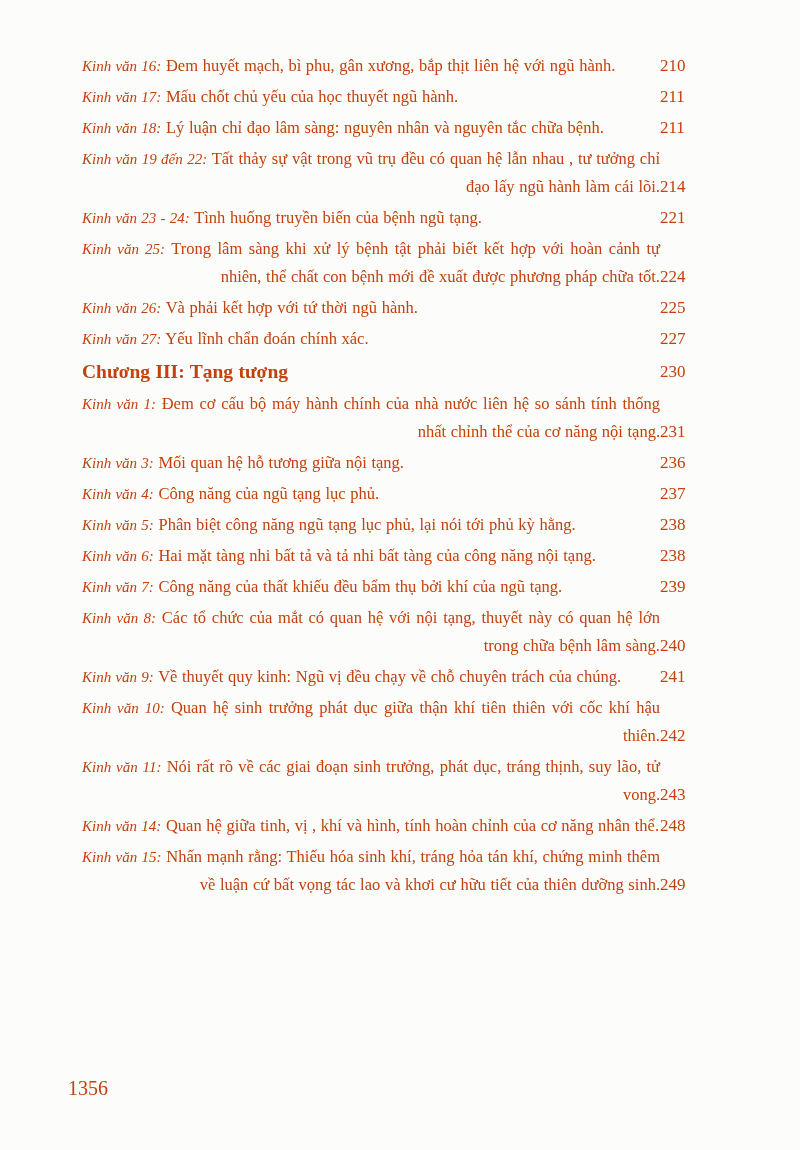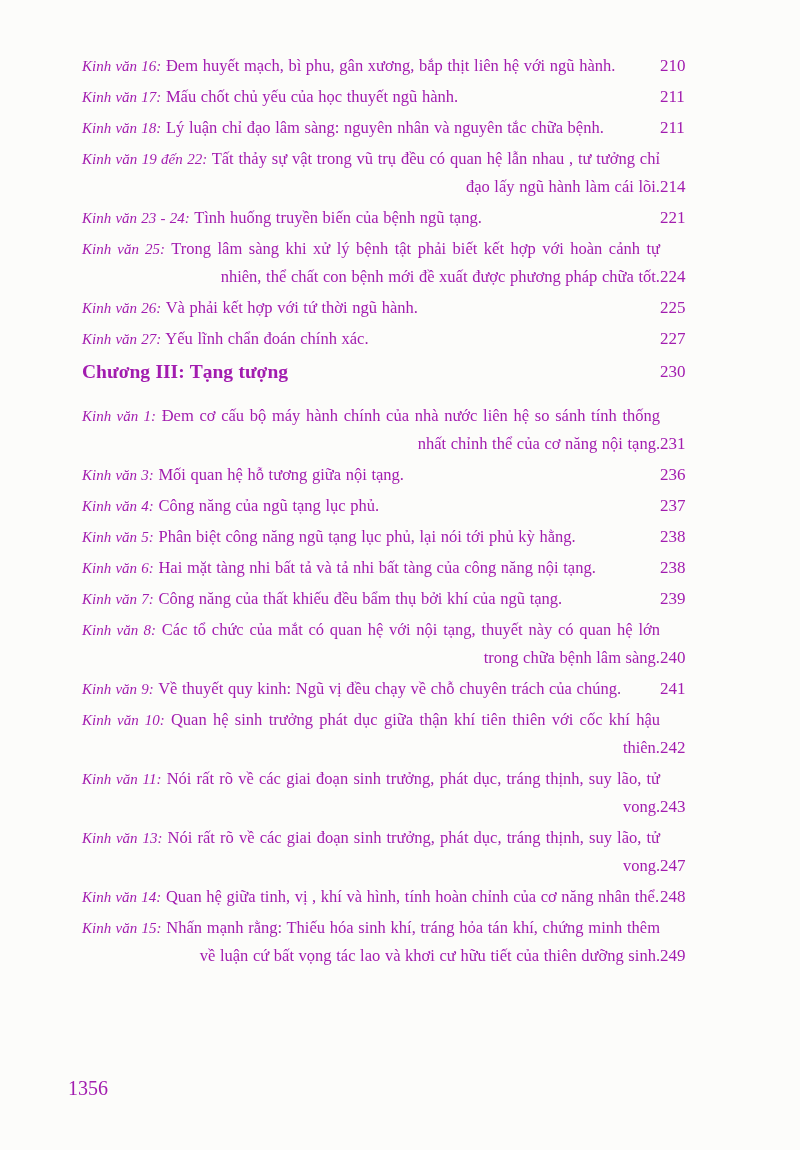--- a/index.html
+++ b/index.html
@@ -7,21 +7,21 @@
     padding: 0;
     background: #fbfbf9;
   }
   .page {
     position: relative;
     width: 800px;
     height: 1150px;
     background: #fcfcfa;
     overflow: hidden;
     font-family: "Liberation Serif", "DejaVu Serif", serif;
-    color: #a21caf;
+    color: #c2410c;
   }
   .toc {
     position: absolute;
     left: 82px;
     top: 52px;
     width: 634px;
   }
   .entry {
     display: flex;
     align-items: flex-end;
@@ -45,21 +45,21 @@
   }
   .entry-page {
     flex: 0 0 56px;
     width: 56px;
     text-align: left;
     font-size: 17px;
     line-height: 28px;
   }
   .chapter {
     margin-top: 5px;
-    margin-bottom: 16px;
+    margin-bottom: 4px;
   }
   .chapter .entry-text {
     font-weight: bold;
     font-size: 19.5px;
     padding-left: 0;
     text-indent: 0;
     text-align: left;
   }
   .seg-i {
   }
@@ -146,24 +146,20 @@
       </div>
       <div class="entry">
         <div class="entry-text multi"><span class="entry-label">Kinh văn 10:</span> <span>Quan hệ sinh trưởng phát dục giữa thận khí tiên thiên với cốc khí hậu thiên.</span></div>
         <div class="entry-page">242</div>
       </div>
       <div class="entry">
         <div class="entry-text multi"><span class="entry-label">Kinh văn 11:</span> <span>Nói rất rõ về các giai đoạn sinh trưởng, phát dục, tráng thịnh, suy lão, tử vong.</span></div>
         <div class="entry-page">243</div>
       </div>
       <div class="entry">
-        <div class="entry-text multi"><span class="entry-label">Kinh văn 13:</span> <span>Nói rất rõ về các giai đoạn sinh trưởng, phát dục, tráng thịnh, suy lão, tử vong.</span></div>
-        <div class="entry-page">247</div>
-      </div>
-      <div class="entry">
         <div class="entry-text"><span class="entry-label">Kinh văn 14:</span> <span>Quan hệ giữa tinh, vị , khí và hình, tính hoàn chỉnh của cơ năng nhân thể.</span></div>
         <div class="entry-page">248</div>
       </div>
       <div class="entry">
         <div class="entry-text multi"><span class="entry-label">Kinh văn 15:</span> <span>Nhấn mạnh rằng: Thiếu hóa sinh khí, tráng hỏa tán khí, chứng minh thêm về luận cứ </span><span class="seg-i">bất vọng tác lao</span><span> và </span><span class="seg-i">khơi cư hữu tiết</span><span> của thiên dưỡng sinh.</span></div>
         <div class="entry-page">249</div>
       </div>
     </div>
   <div class="folio">1356</div>
 </div>

